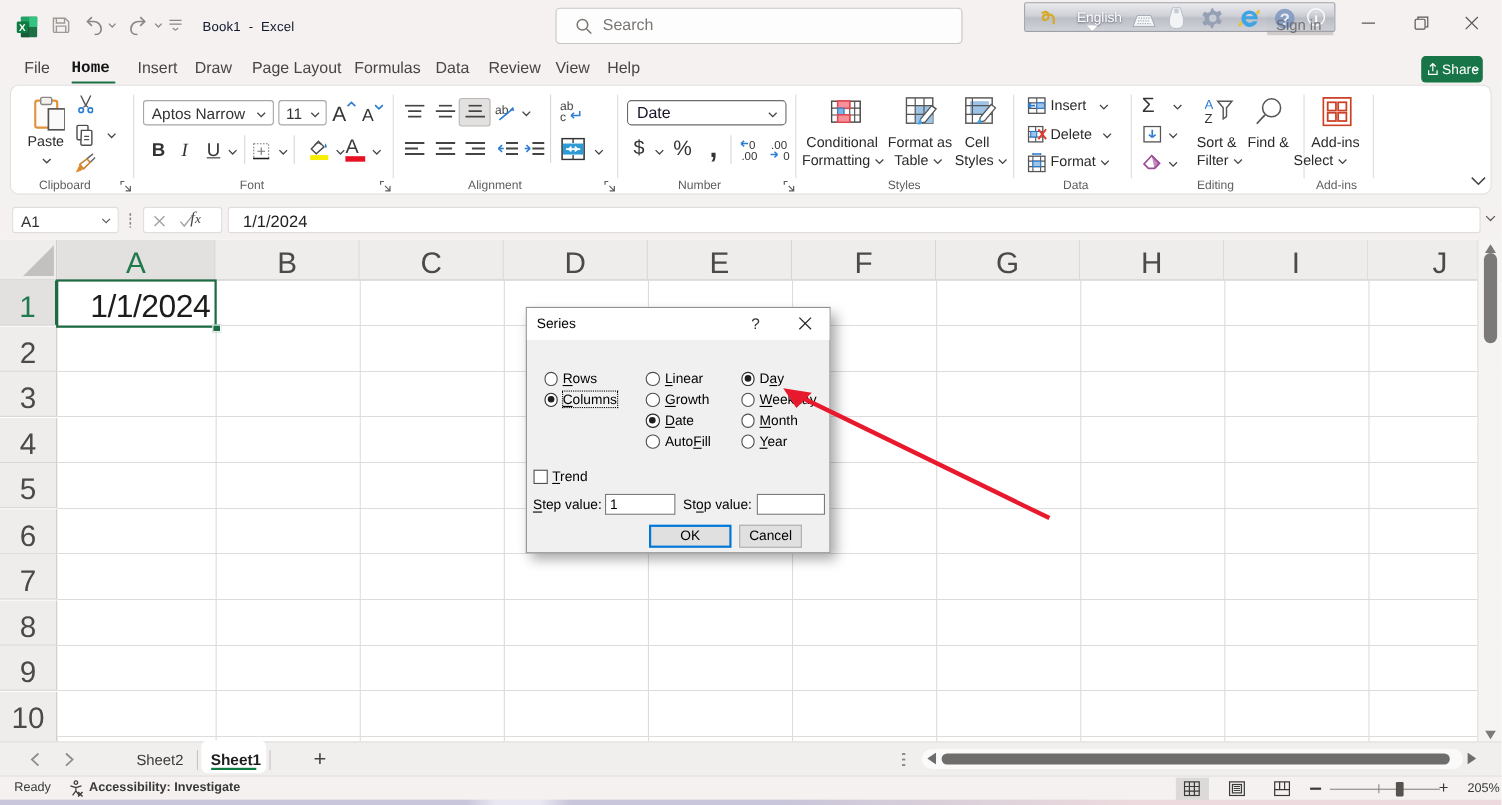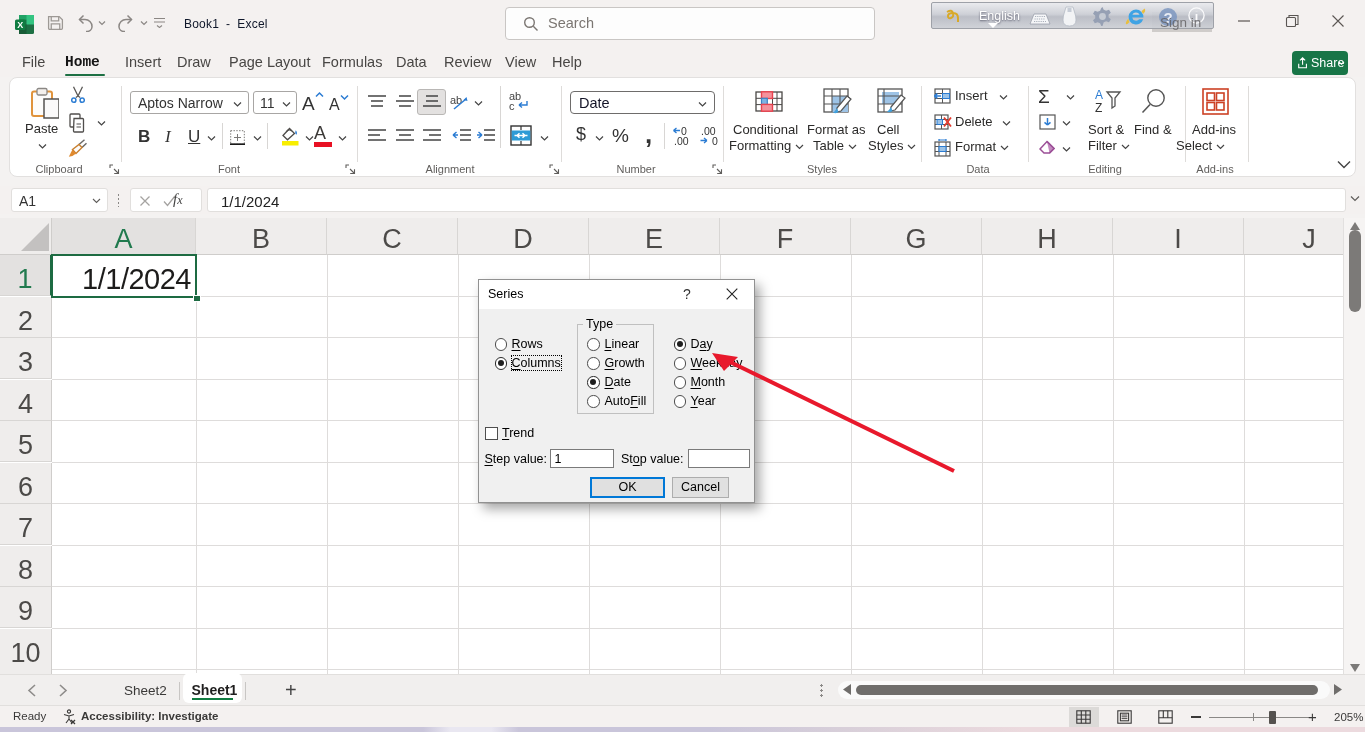--- a/index.html
+++ b/index.html
@@ -575,23 +575,20 @@
 
 <div id="dialog" class="abs">
   <div id="dlgtitle">
     <div class="abs" style="left:9px;top:7px;font-size:12.5px;">Series</div>
     <div class="abs" style="left:204px;top:6px;font-size:14px;color:#333;">?</div>
     <svg class="abs" style="left:247px;top:8px" width="12" height="12" viewBox="0 0 12 12" stroke="#222" stroke-width="1.1">
         <path d="M0.7 0.7 l10.6 10.6 M11.3 0.7 l-10.6 10.6"></path>
       </svg>
   </div>
 
-  <div class="grpbox" style="left:98px;top:44px;width:77px;height:90px;">
-      <span class="grplab" style="left:5px">Type</span>
-    </div>
 
   <div class="radio" style="left:15.5px;top:58px"></div>
     <div class="rlbl" style="left:32.5px;top:57px"><u>R</u>ows</div>
   <div class="radio sel" style="left:15.5px;top:77px"></div>
     <div class="rlbl" style="left:32.5px;top:76px;outline:1px dotted #000;"><u>C</u>olumns</div>
 
   <div class="radio" style="left:108px;top:58px"></div>
     <div class="rlbl" style="left:125.5px;top:57px"><u>L</u>inear</div>
   <div class="radio" style="left:108px;top:77px"></div>
     <div class="rlbl" style="left:125.5px;top:76px"><u>G</u>rowth</div>

